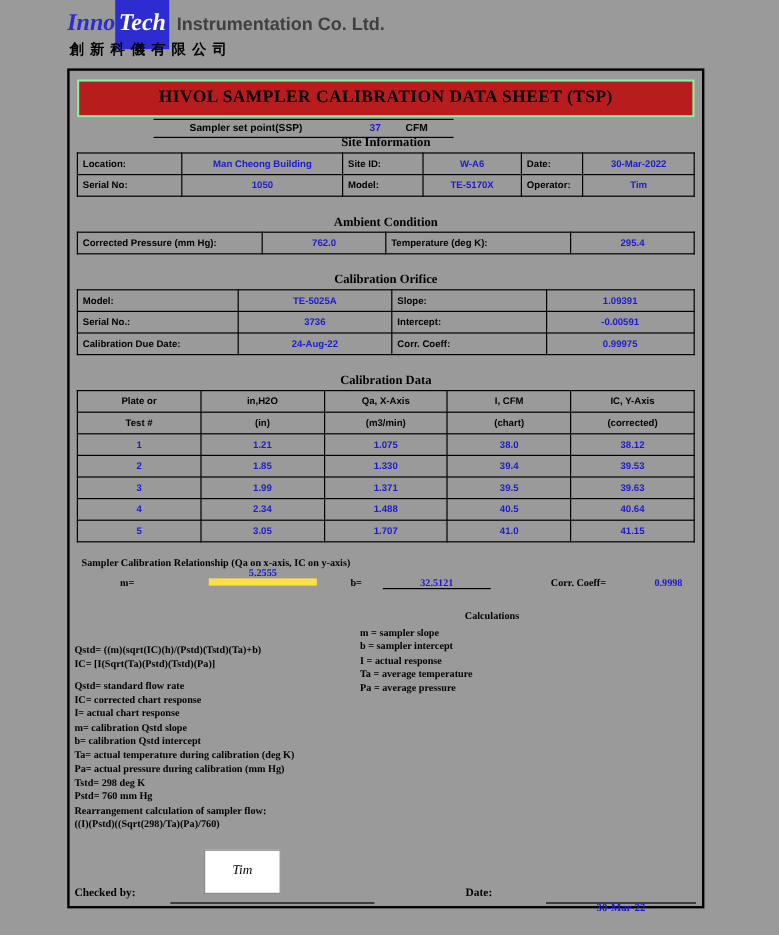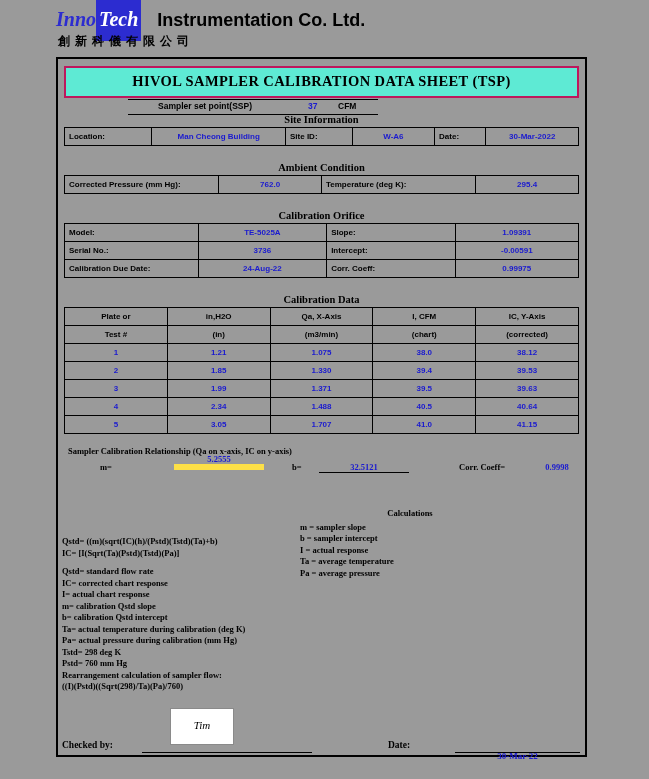--- a/index.html
+++ b/index.html
@@ -19,36 +19,36 @@
     font-family:"Liberation Serif", serif;
     font-style:italic;font-weight:bold;font-size:20px;color:#2c2cd0;
   }
   .logo-tech{
     font-family:"Liberation Serif", serif;
     font-style:italic;font-weight:bold;font-size:20px;color:#ffffff;
     background:#2c2cd0;padding:11px 3px;
   }
   .logo-rest{
     font-family:"Liberation Sans", sans-serif;
-    font-weight:bold;font-size:18px;color:#000000;margin-left:16px;
+    font-weight:bold;font-size:15px;color:#404040;margin-left:6px;
   }
   .logo-cn{
     position:absolute;left:58px;top:33px;
     font-family:"DejaVu Sans", sans-serif;
     font-weight:bold;font-size:12px;letter-spacing:5px;color:#000;
   }
 
   
   .frame{
     position:absolute;left:56px;top:57px;width:531px;height:700px;
     border:2px solid #000;background:#9a9a9a;box-sizing:border-box;
   }
 
   .title-box{
-    margin:7px 6px 0 6px;border:2px solid #be185d;background:#5eead4;
+    margin:7px 6px 0 6px;border:2px solid #86efac;background:#b91c1c;
     text-align:center;padding:5px 0 6px 0;
   }
   .title-box span{
     font-family:"Liberation Serif", serif;
     font-weight:bold;font-size:14.5px;letter-spacing:.4px;
   }
 
   .section-title{
     text-align:center;font-weight:bold;font-size:10.5px;
     font-family:"Liberation Serif", serif;
@@ -164,20 +164,28 @@
         </colgroup>
       <tbody>
           <tr>
         <td class="lbl">Location:</td>
         <td class="val">Man Cheong Building</td>
         <td class="lbl">Site ID:</td>
         <td class="val">W-A6</td>
         <td class="lbl">Date:</td>
         <td class="val">30-Mar-2022</td>
       </tr>
+      <tr>
+        <td class="lbl">Serial No:</td>
+        <td class="val">1050</td>
+        <td class="lbl">Model:</td>
+        <td class="val">TE-5170X</td>
+        <td class="lbl">Operator:</td>
+        <td class="val">Tim</td>
+      </tr>
     </tbody>
       </table>
 
     <div class="section-title">Ambient Condition</div>
     <table class="grid">
       <colgroup>
           <col style="width:30%">
           <col style="width:20%">
           <col style="width:30%">
           <col style="width:20%">

